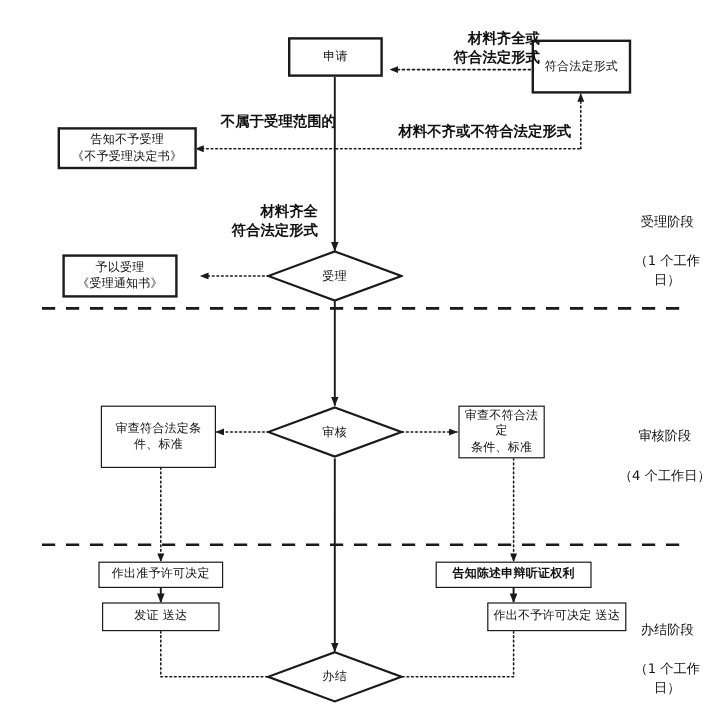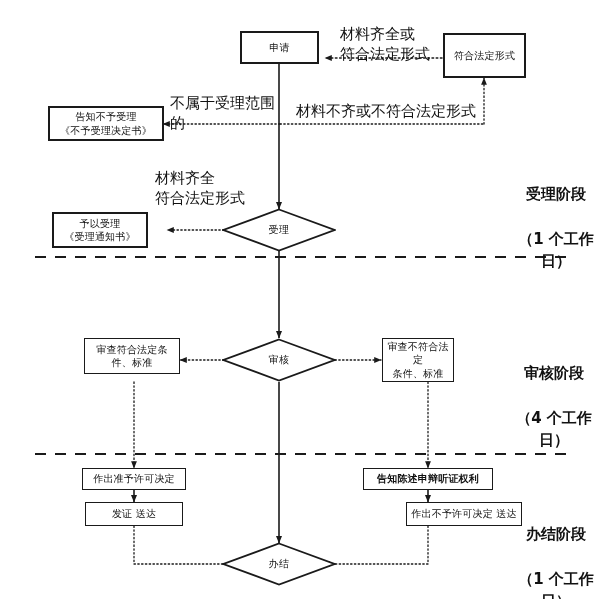--- a/index.html
+++ b/index.html
@@ -52,35 +52,36 @@
     display: flex;
     align-items: center;
     justify-content: center;
     font-size: 10px;
     color: #111111;
     letter-spacing: 0.5px;
   }
   
   .edge-label {
     position: absolute;
-    font-size: 15px;
+    font-size: 12px;
     line-height: 1.35;
     color: #111111;
-    text-align: left;
+    text-align: right;
     white-space: pre-line;
     z-index: 6;
+    font-weight: bold;
   }
   
   .stage-label {
     position: absolute;
-    font-size: 15px;
+    font-size: 11px;
     line-height: 1.5;
     color: #111111;
     text-align: center;
-    font-weight: bold;
+    font-weight: normal;
     white-space: pre-line;
     width: 96px;
     z-index: 6;
   }
   
   #wires {
     position: absolute;
     left: 0;
     top: 0;
     width: 605px;
@@ -155,21 +156,21 @@
   <div class="node" style="left:240px; top:31px; width:79px; height:33px;">申请</div>
 
   <div class="node" style="left:443px; top:33px; width:83px; height:45px;">符合法定形式</div>
 
   <div class="node" style="left:48px; top:106px; width:116px; height:35px; white-space:pre-line;">告知不予受理
 《不予受理决定书》</div>
 
   <div class="node" style="left:52px; top:212px; width:96px; height:36px; white-space:pre-line;">予以受理
 《受理通知书》</div>
 
-  <div class="node thin" style="left:84px; top:338px; width:96px; height:36px; white-space:pre-line;">审查符合法定条
+  <div class="node thin" style="left:84px; top:338px; width:96px; height:52px; white-space:pre-line;">审查符合法定条
 件、标准</div>
 
   <div class="node thin" style="left:382px; top:338px; width:72px; height:44px; white-space:pre-line;">审查不符合法定
 条件、标准</div>
 
   <div class="node thin" style="left:85px; top:502px; width:98px; height:24px;">发证   送达</div>
 
   <div class="node thin" style="left:82px; top:468px; width:104px; height:22px;">作出准予许可决定</div>
 
   <div class="node thin" style="left:363px; top:468px; width:130px; height:22px;font-weight:bold;">告知陈述申辩听证权利</div>

